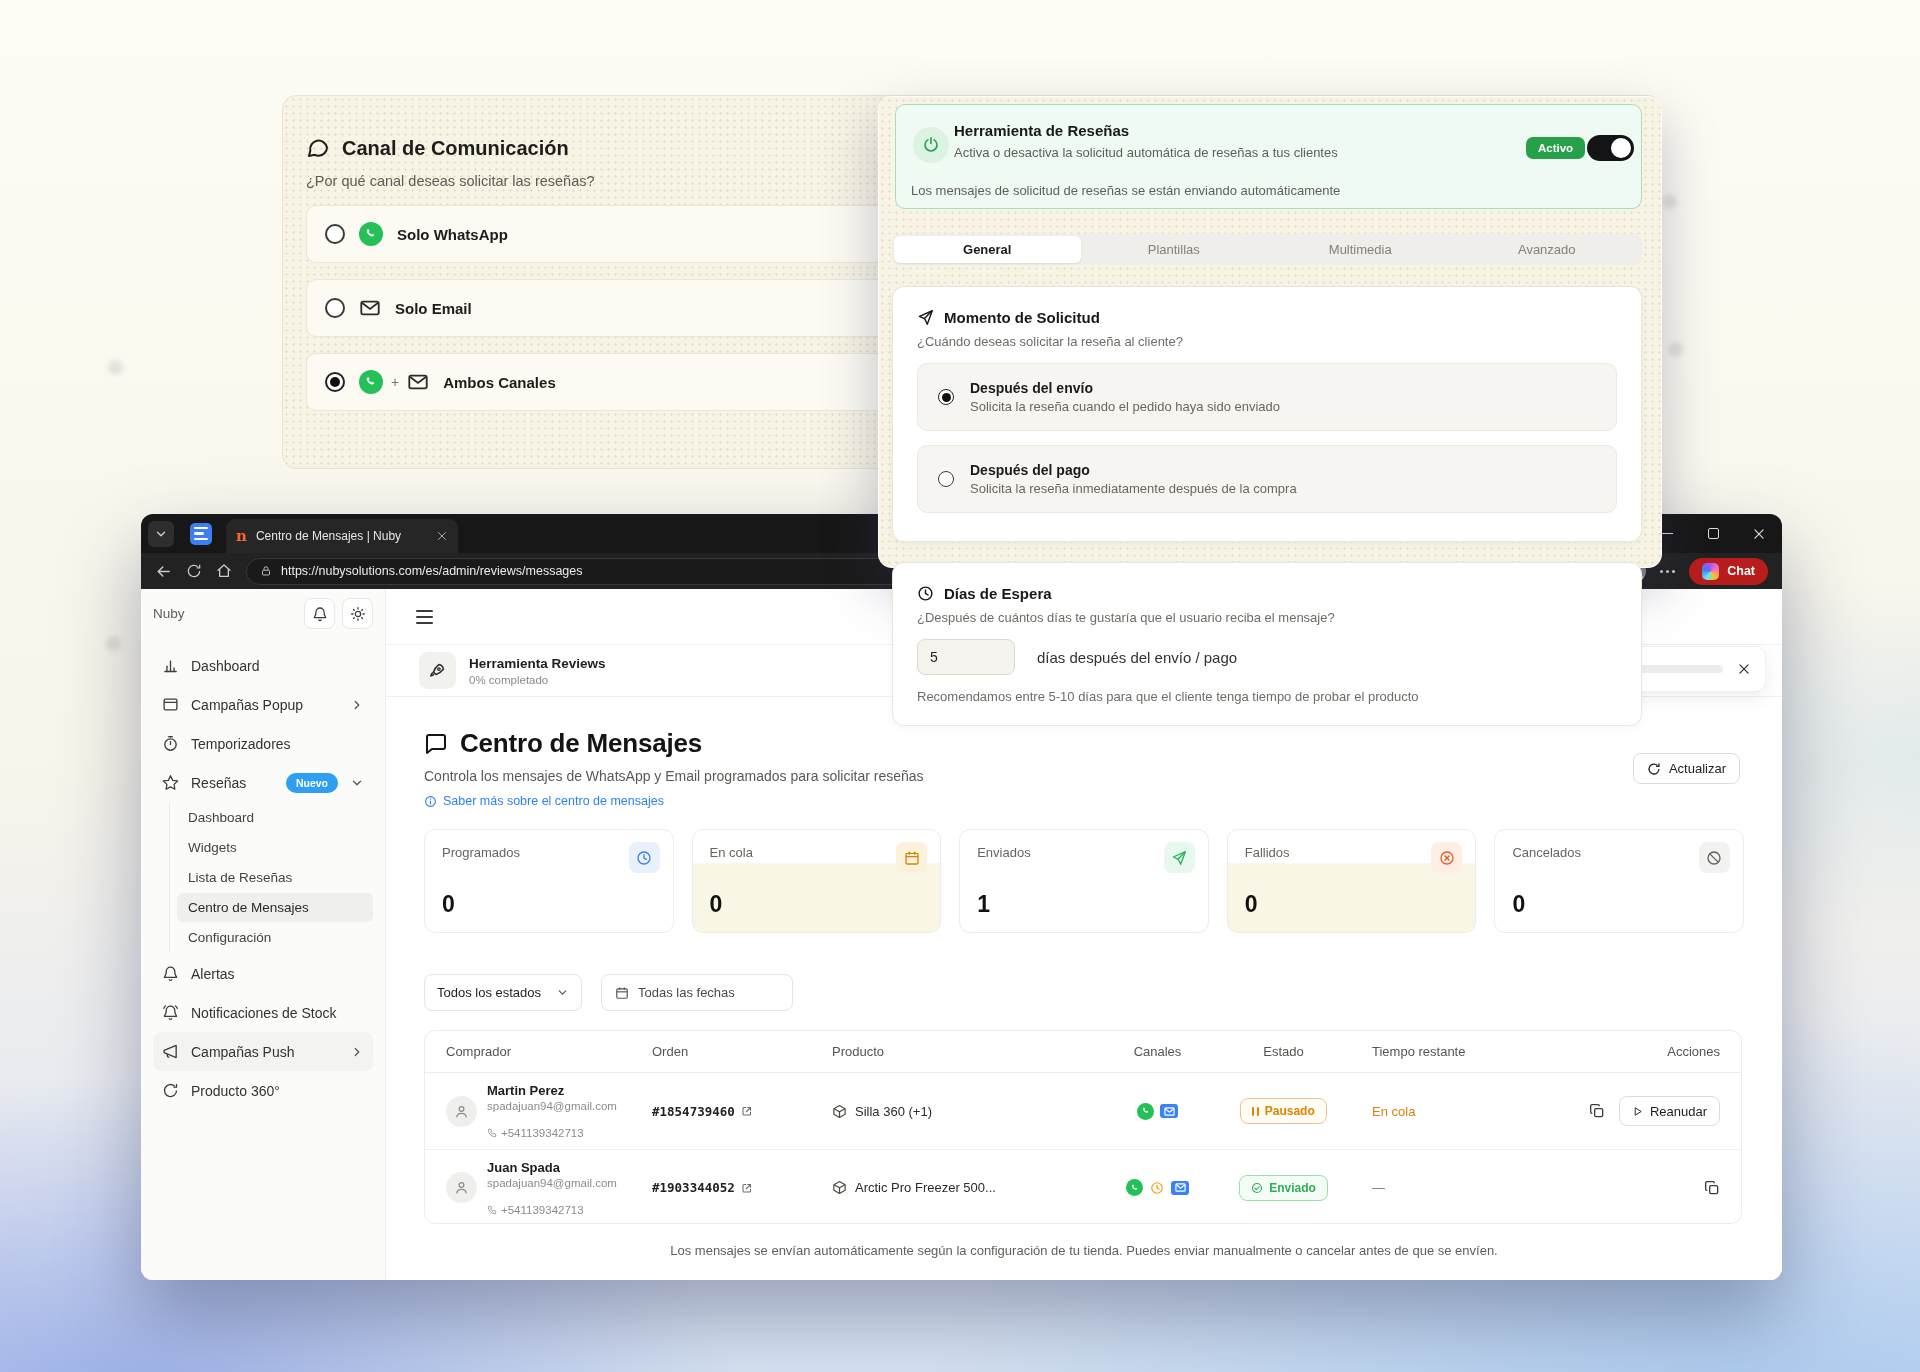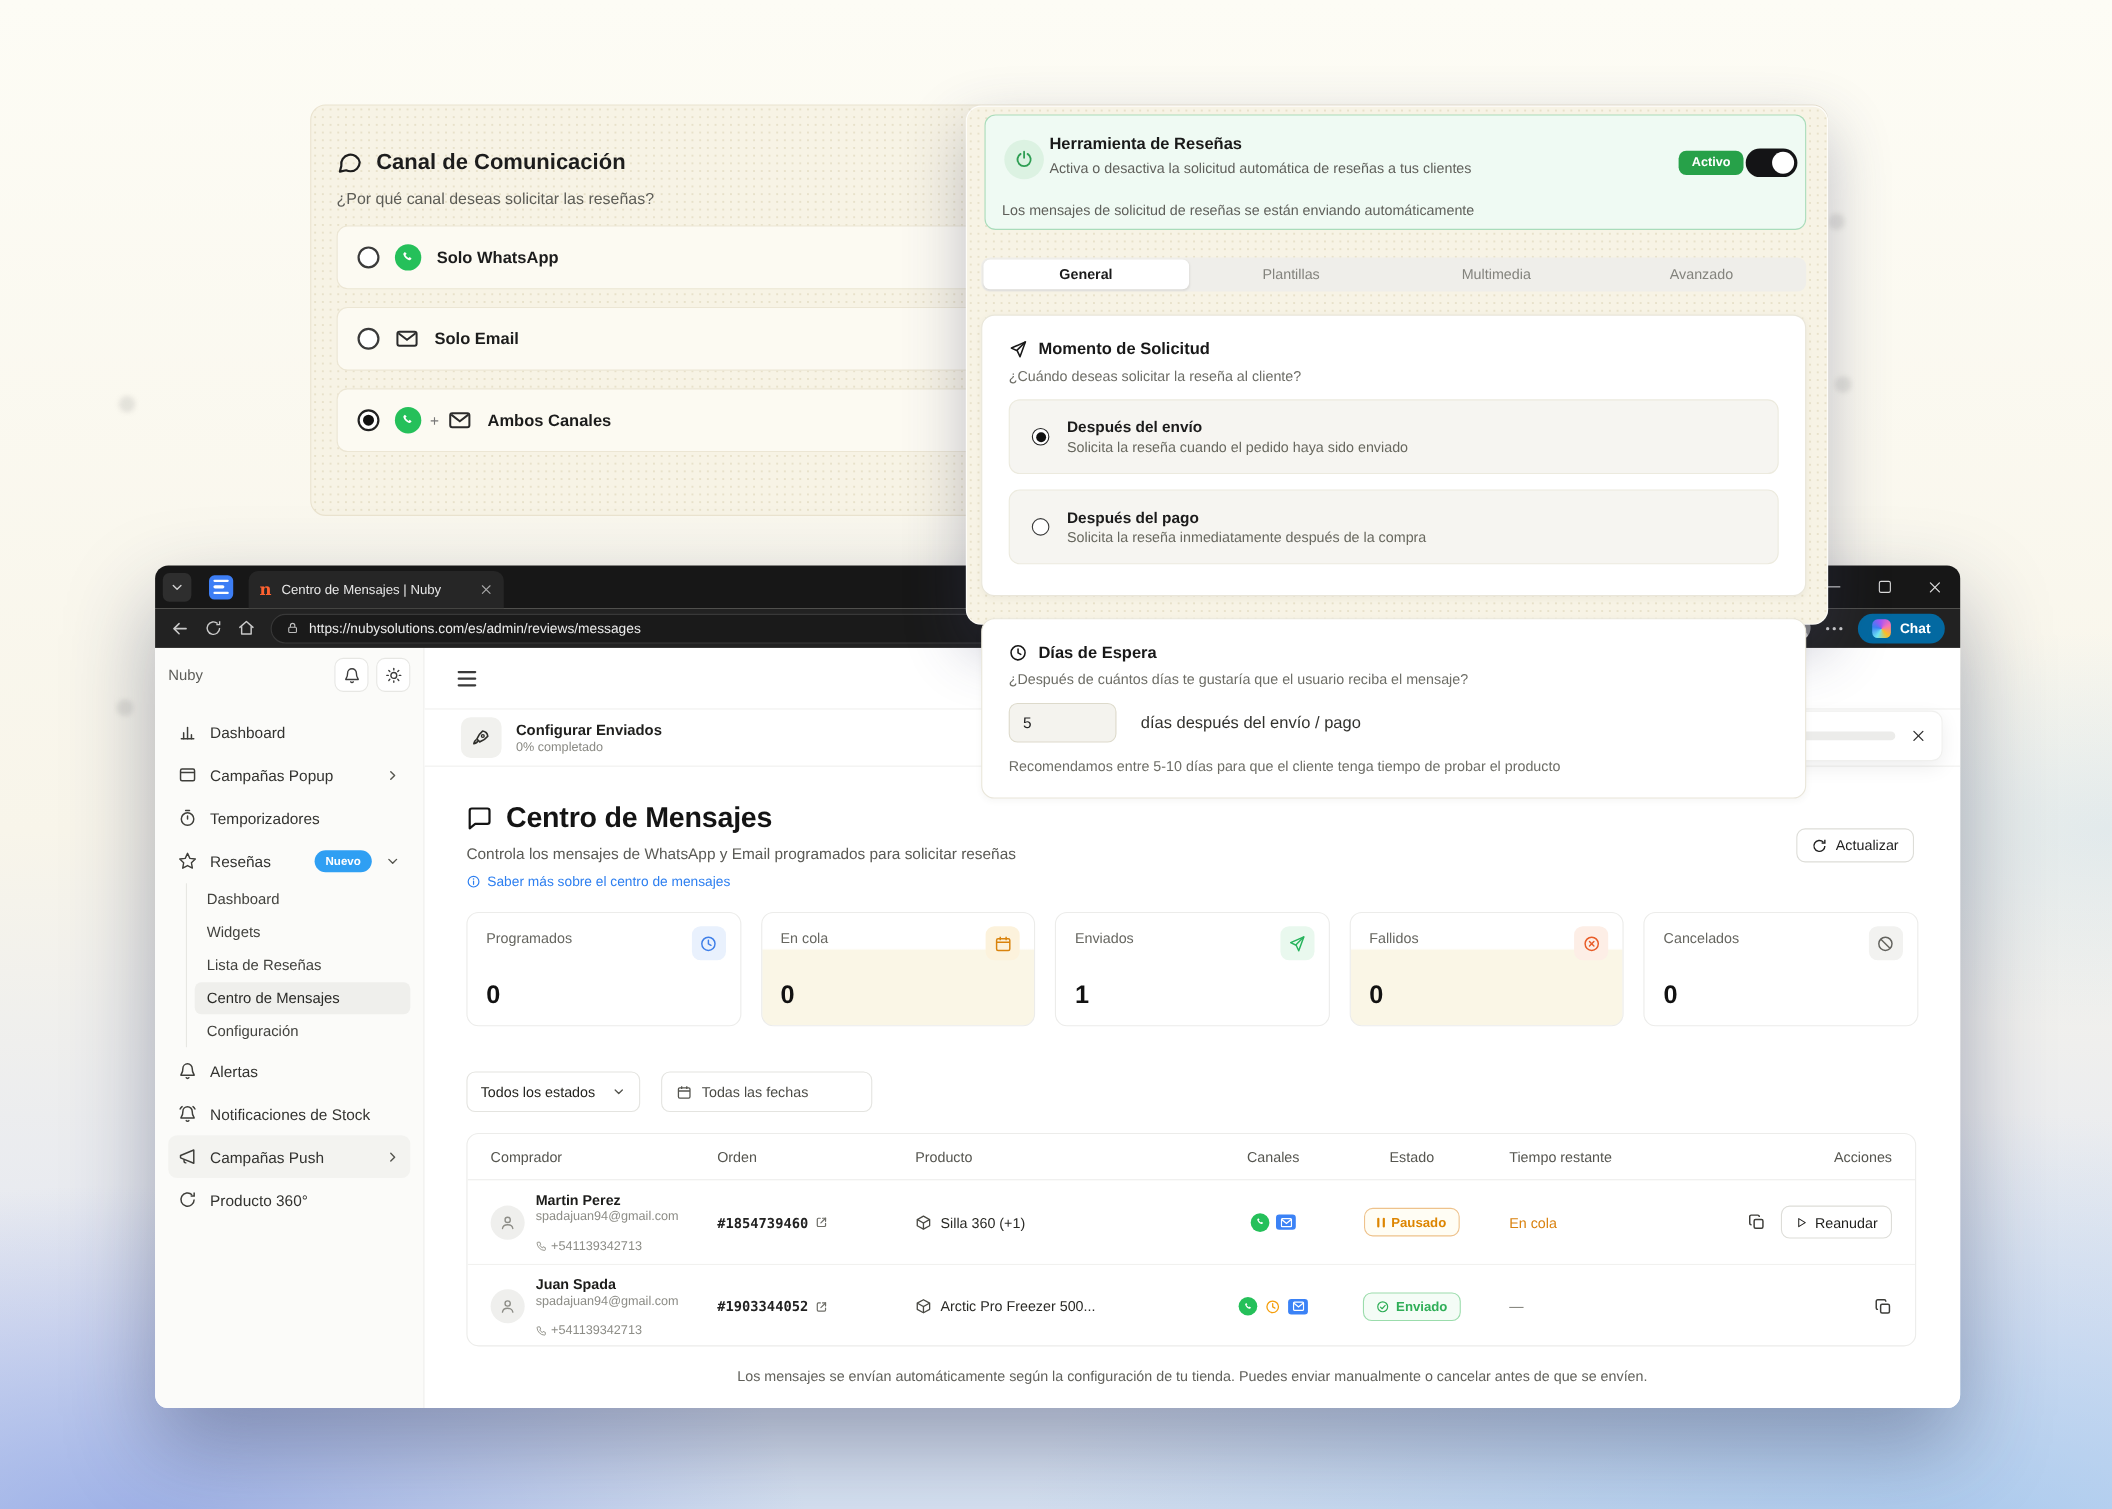--- a/index.html
+++ b/index.html
@@ -99,21 +99,21 @@
   .toolbar { height:36px; background:#222222; display:flex; align-items:center; gap:14px; padding:0 14px; }
   .tool-ic { color:#c9c9c9; display:flex; }
   .urlbar { flex:1; height:27px; background:#1a1a1a; border:1px solid #383838; border-radius:14px;
     display:flex; align-items:center; gap:9px; padding:0 13px; color:#bdbdbd; }
   .url-text { font-size:12.5px; color:#ececec; }
   .avatar-sm { width:22px; height:22px; border-radius:50%; background:#8b8b8b; position:relative; overflow:hidden; }
   .avatar-sm::before { content:""; position:absolute; left:6.5px; top:4px; width:9px; height:9px; background:#d6d6d6; border-radius:50%; }
   .avatar-sm::after { content:""; position:absolute; left:2.5px; top:13px; width:17px; height:12px; background:#d6d6d6; border-radius:50% 50% 0 0; }
   .dots3 { display:flex; gap:3px; }
   .dots3 i { width:3px; height:3px; border-radius:50%; background:#cfcfcf; }
-  .chat-pill { height:27px; background:#0369a1; border-radius:14px; display:flex; align-items:center;
+  .chat-pill { height:27px; background:#b91c1c; border-radius:14px; display:flex; align-items:center;
     gap:8px; padding:0 13px; }
   .copilot-ic { width:17px; height:17px; border-radius:5px;
     background:conic-gradient(from 210deg, #6ee7f5, #3b82f6, #a855f7, #f973b6, #fbbf24, #6ee7f5); }
   .chat-lbl { font-size:12.5px; color:#fff; font-weight:700; }
 
   .browser-body { display:flex; height:691px; background:#fff; border-radius:0 0 12px 12px; overflow:hidden; }
 
   
   .sidebar { width:245px; background:#fbfbf9; border-right:1px solid #ececea; padding:9px 12px; flex:0 0 auto; }
   .side-top { display:flex; align-items:center; }
@@ -637,21 +637,21 @@
           <i></i>
         </div>
 
       <div class="setup-banner">
         <span class="rocket-box">
             <svg class="ic" width="19" height="19">
               <use href="#i-rocket"></use>
             </svg>
           </span>
         <span>
-          <div class="sb-title">Configurar Enviados</div>
+          <div class="sb-title">Herramienta Reviews</div>
           <div class="sb-prog">0% completado</div>
         </span>
       </div>
 
       <div class="toast">
         <span class="pbar"></span>
         <span class="x">
             <svg class="ic" width="14" height="14">
               <use href="#i-close"></use>
             </svg>

